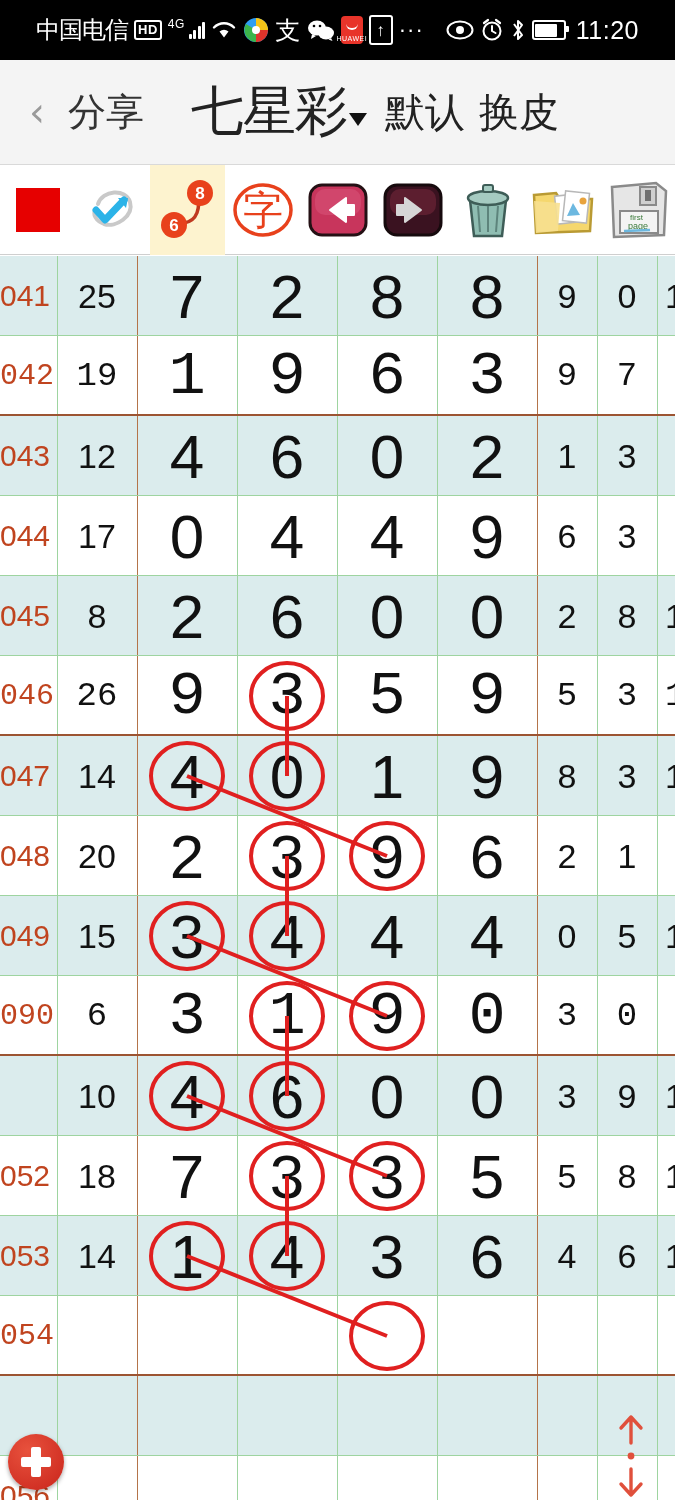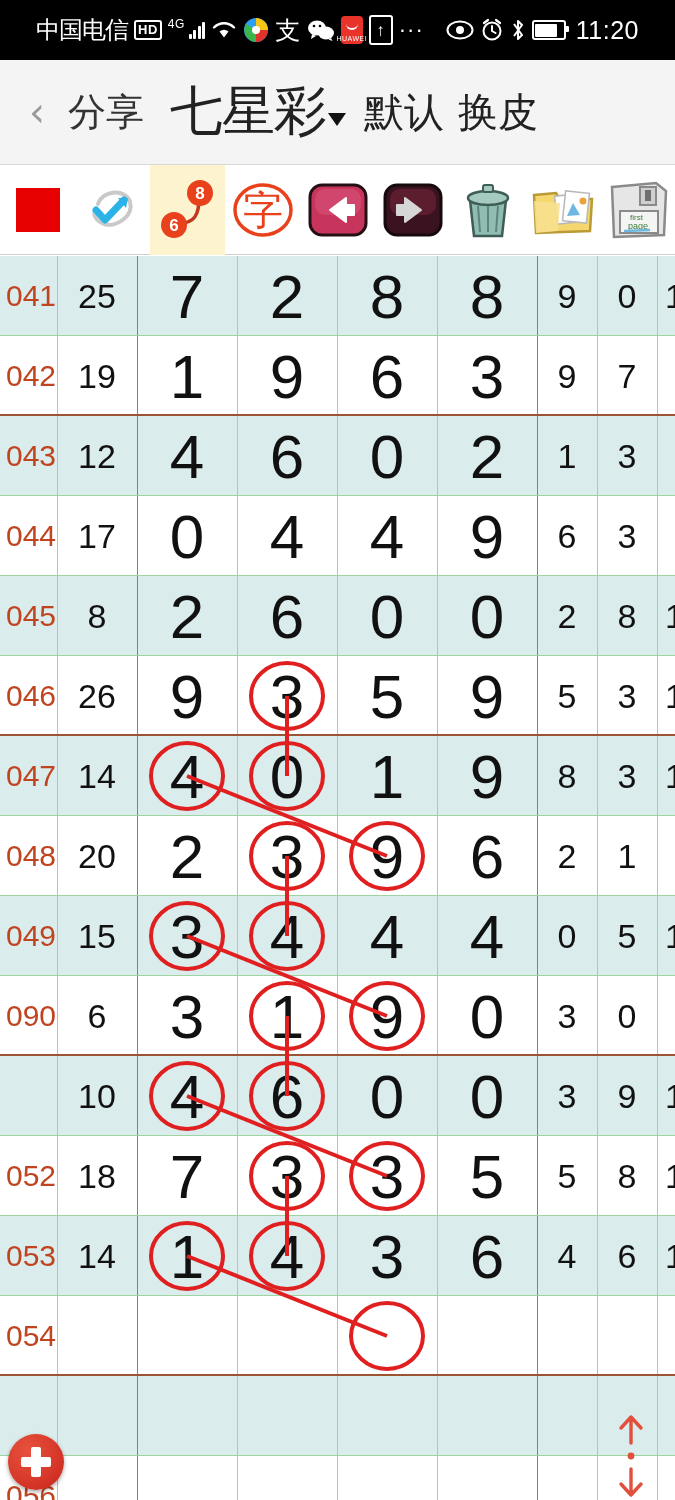--- a/index.html
+++ b/index.html
@@ -46,21 +46,21 @@
   #app-header{
     height:105px;width:675px;background:#f4f4f4;
     display:flex;align-items:center;box-sizing:border-box;
     border-bottom:1px solid #d9d9d9;
   }
   #back-chevron{
     width:46px;text-align:center;color:#9a9a9a;font-size:40px;line-height:1;
     margin-left:14px;font-family:"DejaVu Sans",sans-serif;
   }
   #share-label{font-size:38px;color:#333;margin-left:8px;}
-  #title-wrap{display:flex;align-items:center;margin-left:26px;}
+  #title-wrap{display:flex;align-items:center;margin-left:47px;}
   #app-title{font-size:53px;color:#222;letter-spacing:-1px;}
   #title-caret{
     width:0;height:0;border-left:9px solid transparent;border-right:9px solid transparent;
     border-top:13px solid #111;margin-left:2px;margin-top:14px;
   }
   #default-label{font-size:40px;color:#222;margin-left:18px;}
   #skin-label{font-size:40px;color:#222;margin-left:14px;}
 
   
   #toolbar{
@@ -76,26 +76,26 @@
 
   
   #grid{
     position:absolute;left:0;top:256px;width:675px;height:1244px;overflow:hidden;
   }
   .row{
     position:relative;height:80px;width:675px;box-sizing:border-box;
     border-bottom:1px solid #9ed4a0;
   }
   .row.shade{background:#dbeced;}
-  .row.thick{border-bottom:2px solid #9c5432;}
+  .row.thick{border-bottom:2px solid #9c5432;font-family:Liberation Mono, monospace;}
   .cell{
     position:absolute;top:0;height:80px;display:flex;align-items:center;
     justify-content:center;box-sizing:border-box;color:#111;
   }
-  .c-id   {left:6px;width:57px;color:#c0441f;font-size:30px;justify-content:flex-start;}
+  .c-id   {left:0;width:57px;color:#c0441f;font-size:30px;justify-content:flex-start;}
   .c-sum  {left:57px;width:80px;font-size:34px;}
   .c-big  {width:100px;font-size:62px;font-weight:400;}
   .c-b1{left:137px}.c-b2{left:237px}.c-b3{left:337px}.c-b4{left:437px}
   .c-sm   {width:60px;font-size:34px;}
   .c-s1{left:537px}.c-s2{left:597px}.c-s3{left:657px;width:40px;justify-content:flex-start;padding-left:8px;}
   .vline{position:absolute;top:0;bottom:0;width:1px;background:#9ed4a0;}
   .vline.brown{background:#b4744a;}
 
   #overlay{position:absolute;left:0;top:0;width:675px;height:1244px;pointer-events:none;}
 

